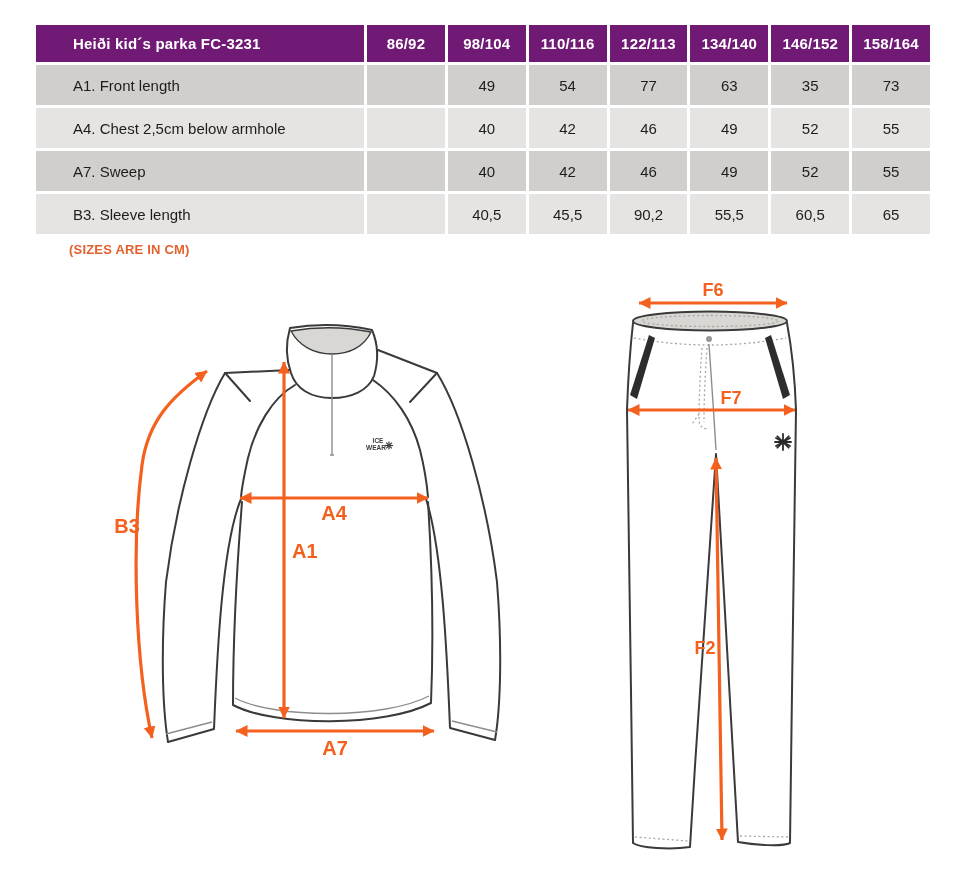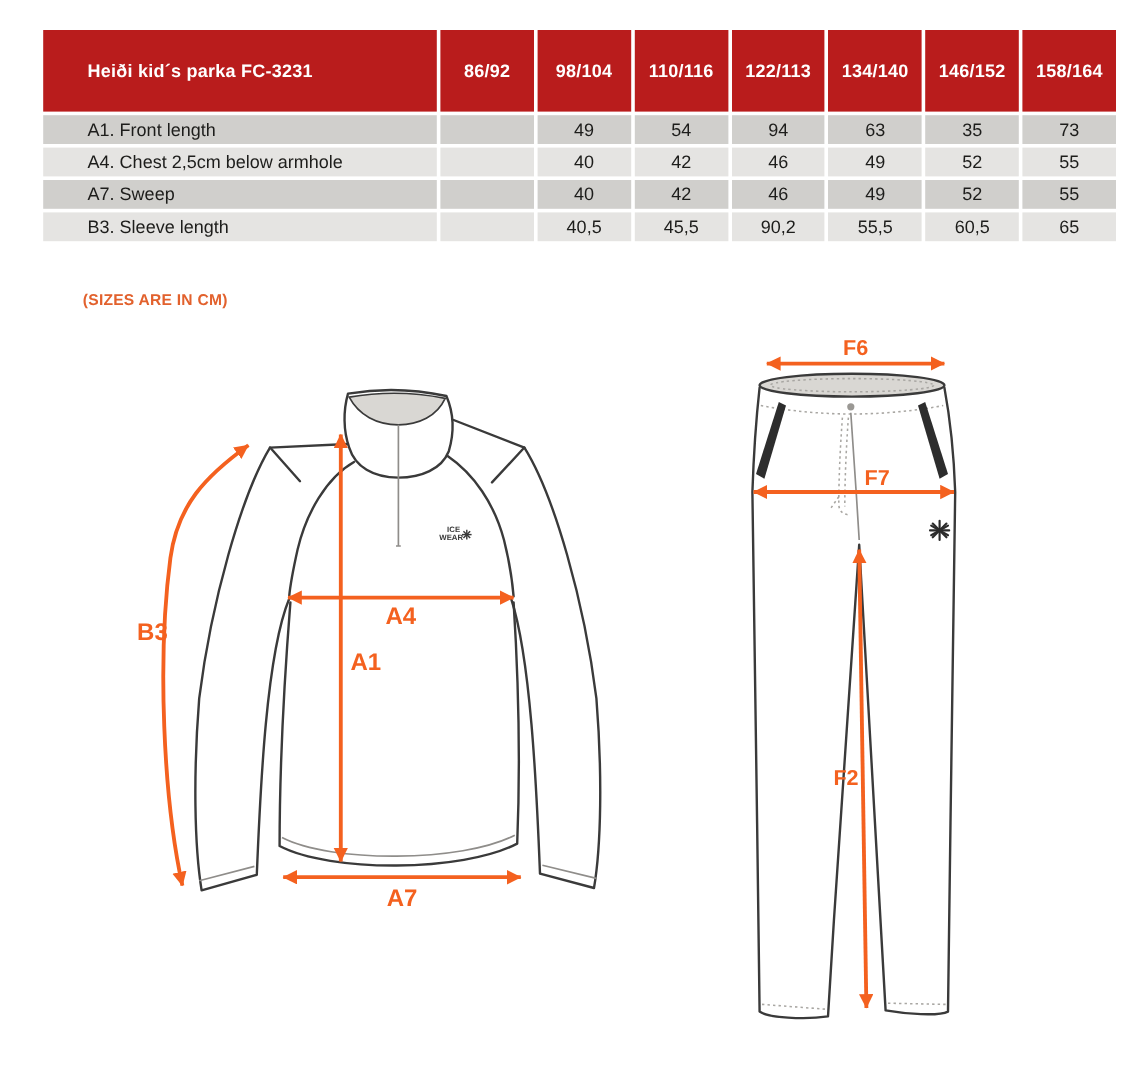--- a/index.html
+++ b/index.html
@@ -3,22 +3,22 @@
 <meta charset="utf-8">
 <style>
   html,body{margin:0;padding:0;background:#fff;}
   .page{position:relative;width:957px;height:894px;background:#ffffff;overflow:hidden;
         font-family:"Liberation Sans",sans-serif;}
 
   
   .size-table{position:absolute;left:36px;top:25px;width:894px;display:grid;
               grid-template-columns:328px repeat(7,1fr);gap:3px;}
   .cell{display:flex;align-items:center;justify-content:center;font-size:15px;color:#1d1d1b;}
-  .cell.th{background:#b91c1c;color:#ffffff;font-weight:bold;height:68px;letter-spacing:.2px;}
-  .cell.rowc{height:24px;}
+  .cell.th{background:#701a75;color:#ffffff;font-weight:bold;height:37px;letter-spacing:.2px;}
+  .cell.rowc{height:40px;}
   .cell.dark{background:#d0cfcc;}
   .cell.light{background:#e5e4e2;}
   .cell.left{justify-content:flex-start;padding-left:37px;box-sizing:border-box;}
 
   .units-note{position:absolute;left:69px;top:242px;font-size:13px;font-weight:bold;
               color:#e2612d;letter-spacing:.2px;}
 
   
   .diagram-svg{position:absolute;left:0;top:280px;width:957px;height:614px;}
   .ol{fill:none;stroke:#3a3a3a;stroke-width:2;stroke-linecap:round;stroke-linejoin:round;}
@@ -46,21 +46,21 @@
     <div class="cell th">110/116</div>
     <div class="cell th">122/113</div>
     <div class="cell th">134/140</div>
     <div class="cell th">146/152</div>
     <div class="cell th">158/164</div>
 
     <div class="cell rowc dark left">A1. Front length</div>
     <div class="cell rowc dark"></div>
     <div class="cell rowc dark">49</div>
     <div class="cell rowc dark">54</div>
-    <div class="cell rowc dark">94</div>
+    <div class="cell rowc dark">77</div>
     <div class="cell rowc dark">63</div>
     <div class="cell rowc dark">35</div>
     <div class="cell rowc dark">73</div>
 
     <div class="cell rowc light left">A4. Chest 2,5cm below armhole</div>
     <div class="cell rowc light"></div>
     <div class="cell rowc light">40</div>
     <div class="cell rowc light">42</div>
     <div class="cell rowc light">46</div>
     <div class="cell rowc light">49</div>

